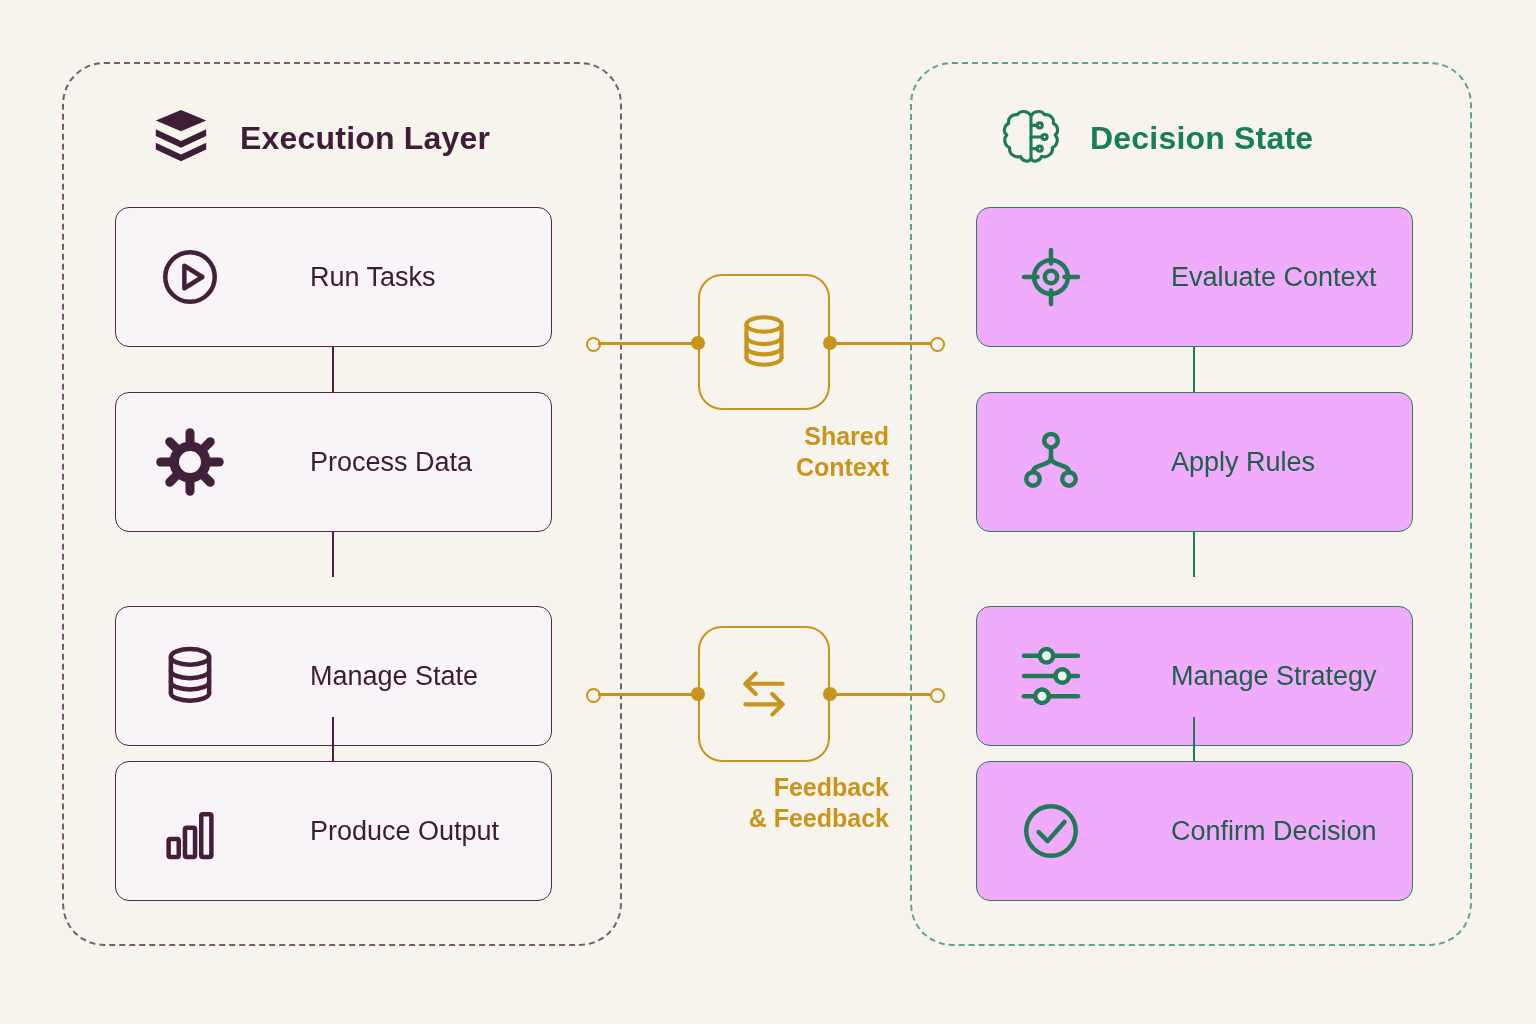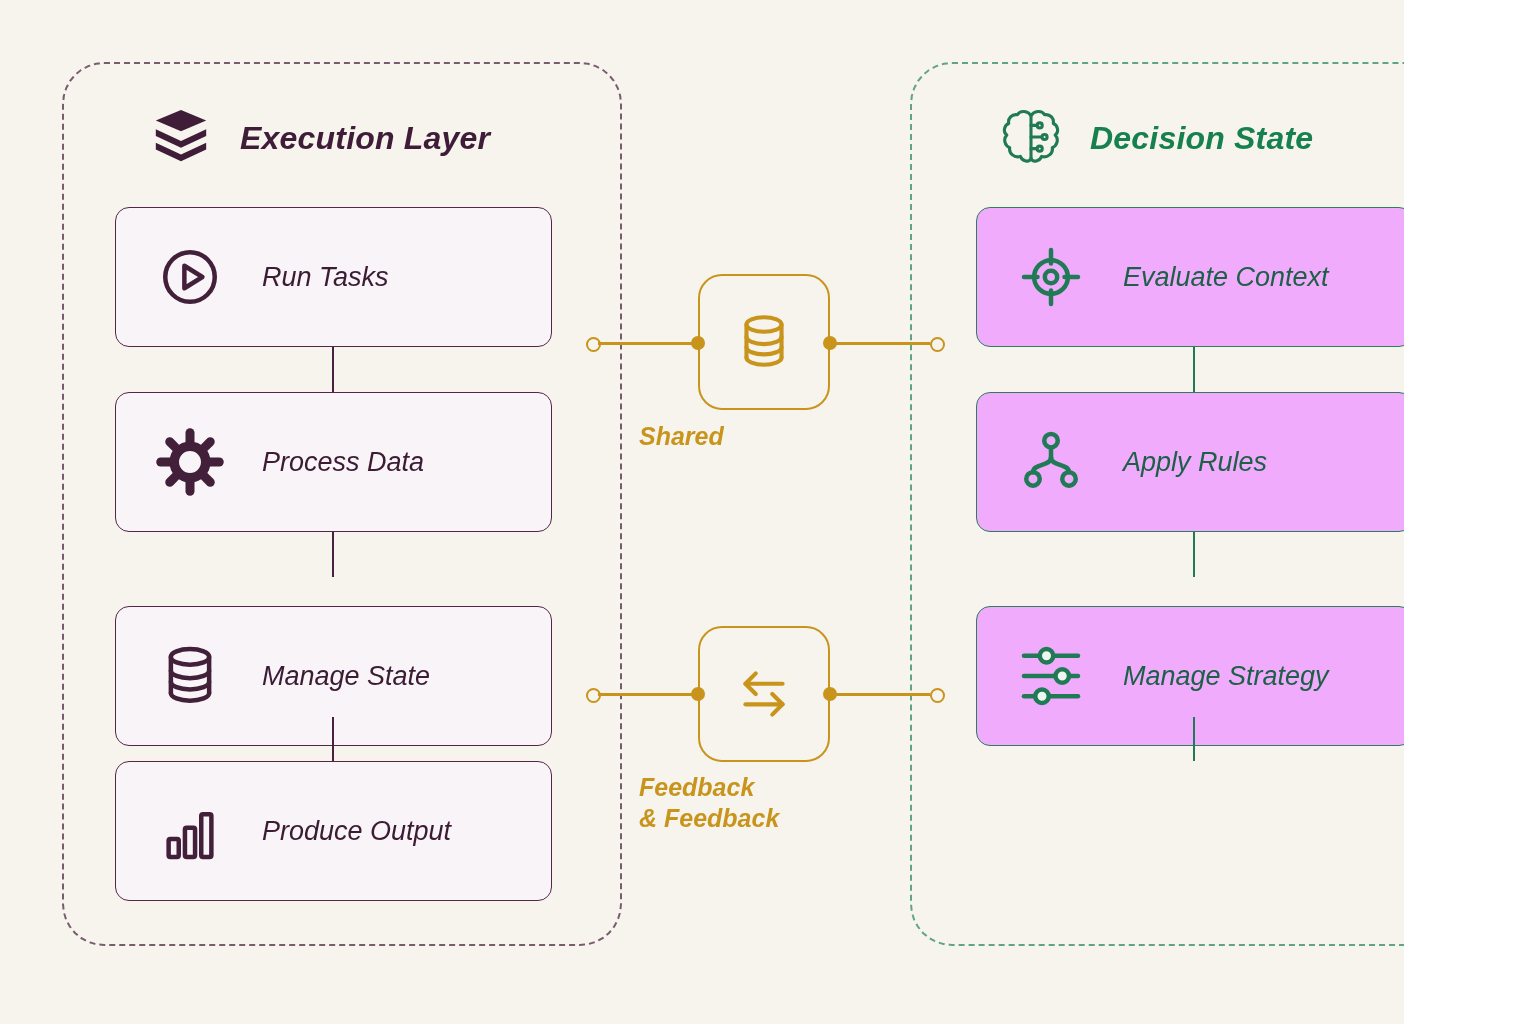--- a/index.html
+++ b/index.html
@@ -1,50 +1,50 @@
 <!DOCTYPE html>
 <html><head>
 <meta charset="utf-8">
 <style>
   html,body{margin:0;padding:0;}
   body{font-family:"Liberation Sans", sans-serif;}
-  .stage{position:relative;width:1404px;height:1024px;background:#f7f4ee;overflow:hidden;font-style:italic;}
+  .stage{position:relative;width:1536px;height:1024px;background:#f7f4ee;overflow:hidden;}
 
   
   .panel{position:absolute;top:62px;height:880px;border-radius:42px;}
   .panel.exec{left:62px;width:556px;border:2px dashed rgba(66,26,58,.7);}
   .panel.dec{left:910px;width:558px;border:2px dashed rgba(32,128,90,.7);}
 
   
   .hdr-icon{position:absolute;width:62px;height:62px;}
   .hdr-title{position:absolute;font-size:32px;font-weight:700;letter-spacing:.2px;line-height:44px;}
   .exec-title{left:240px;top:116px;color:#3f1c38;}
   .dec-title{left:1090px;top:116px;color:#17804f;}
 
   
-  .card{position:absolute;width:437px;height:140px;border-radius:14px;display:flex;align-items:center;box-sizing:border-box;}
+  .card{position:absolute;width:437px;height:140px;border-radius:14px;display:flex;align-items:center;box-sizing:border-box;gap:48px;}
   .card.exec-card{left:115px;background:#f8f4f7;border:1.5px solid #55264a;}
   .card.dec-card{left:976px;background:#f0abfc;border:1.5px solid #2c7e5d;}
   .row1{top:207px}.row2{top:392px}.row3{top:606px}.row4{top:761px}
   .card-icon{width:72px;height:72px;margin-left:38px;flex:0 0 auto;}
   .card-label{margin-left:36px;font-size:27px;font-weight:500;}
   .exec-card .card-label{color:#3c1b35;}
   .dec-card .card-label{color:#1d5f47;}
 
   
   .vline{position:absolute;width:2px;}
   .vline.exec{left:332px;background:#4a2040;}
   .vline.dec{left:1193px;background:#1f7a55;}
   .vg1{top:347px;height:45px}.vg2{top:532px;height:45px}.vg3{top:717px;height:44px}
 
   
   .hub{position:absolute;left:698px;width:132px;height:136px;border:2.5px solid #c8941c;border-radius:24px;display:flex;align-items:center;justify-content:center;box-sizing:border-box;background:transparent;}
   .hub1{top:274px}.hub2{top:626px}
   .hub-icon{width:66px;height:66px;}
-  .hub-label{position:absolute;left:639px;width:250px;text-align:left;color:#c8941c;font-size:25px;font-weight:600;line-height:31px;}
+  .hub-label{position:absolute;left:639px;width:250px;text-align:right;color:#c8941c;font-size:25px;font-weight:600;line-height:31px;}
   .hlab1{top:421px}.hlab2{top:772px}
 
   
   .hline{position:absolute;height:2.5px;background:#c8941c;width:100px;}
   .dot{position:absolute;width:14px;height:14px;border-radius:50%;background:#c8941c;}
   .ring{position:absolute;width:11px;height:11px;border:2.5px solid #c8941c;border-radius:50%;background:#f7f4ee;}
   .y1{top:342px}.y1d{top:336px}.y1r{top:337px}
   .y2{top:693px}.y2d{top:687px}.y2r{top:688px}
   .xl-line{left:598px}.xr-line{left:830px}
   .xl-dot{left:691px}.xr-dot{left:823px}
@@ -205,20 +205,31 @@
         <path d="M8 50 L56 50"></path>
             <circle cx="24" cy="50" r="6" fill="#eef6f1"></circle>
       </g>
         </svg>
     </span>
     <span class="card-label">Manage Strategy</span>
   </div>
 
   <div class="vline dec vg3"></div>
 
+  <div class="card dec-card row4">
+    <span class="card-icon">
+      <svg viewBox="0 0 64 64">
+          <g class="stroke-dec" stroke-width="4">
+        <circle cx="32" cy="32" r="22"></circle>
+        <path d="M21 33 L29 41 L44 24"></path>
+      </g>
+        </svg>
+    </span>
+    <span class="card-label">Confirm Decision</span>
+  </div>
 
   <div class="ring y1r xl-ring"></div>
   <div class="hline y1 xl-line"></div>
   <div class="dot y1d xl-dot"></div>
   <div class="dot y1d xr-dot"></div>
   <div class="hline y1 xr-line"></div>
   <div class="ring y1r xr-ring"></div>
 
   <div class="hub hub1">
     <span class="hub-icon">
@@ -229,20 +240,21 @@
             <path d="M49 15 L49 47"></path>
         <path d="M15 27 A17 7 0 0 0 49 27"></path>
         <path d="M15 37 A17 7 0 0 0 49 37"></path>
         <path d="M15 47 A17 7 0 0 0 49 47"></path>
       </g>
         </svg>
     </span>
   </div>
   <div class="hub-label hlab1">
     <div>Shared</div>
+    <div>Context</div>
   </div>
 
   <div class="ring y2r xl-ring"></div>
   <div class="hline y2 xl-line"></div>
   <div class="dot y2d xl-dot"></div>
   <div class="dot y2d xr-dot"></div>
   <div class="hline y2 xr-line"></div>
   <div class="ring y2r xr-ring"></div>
 
   <div class="hub hub2">

